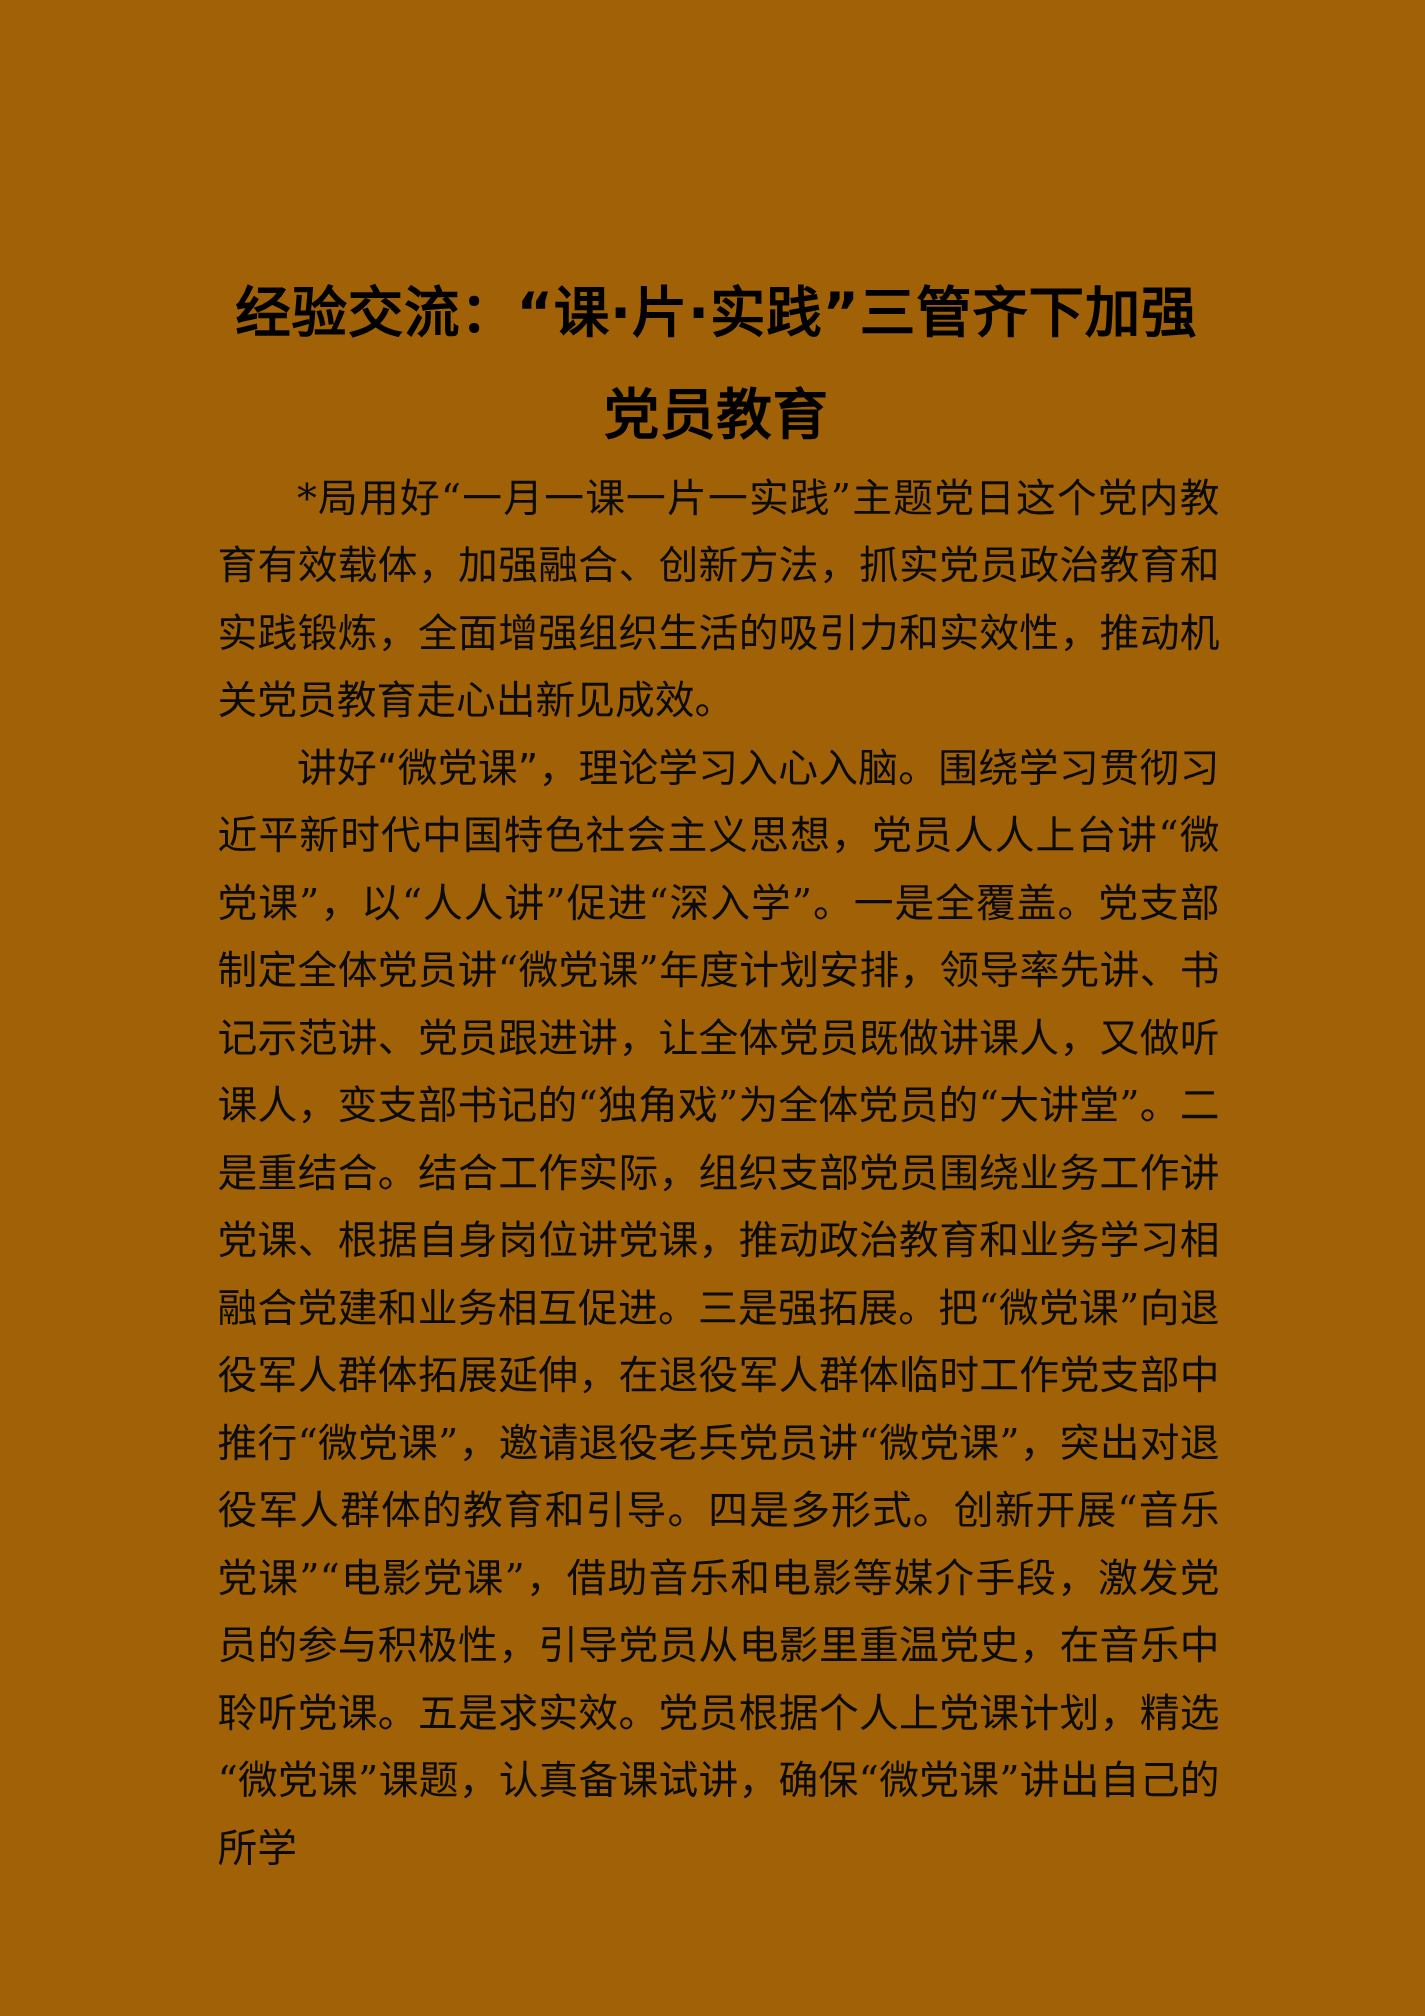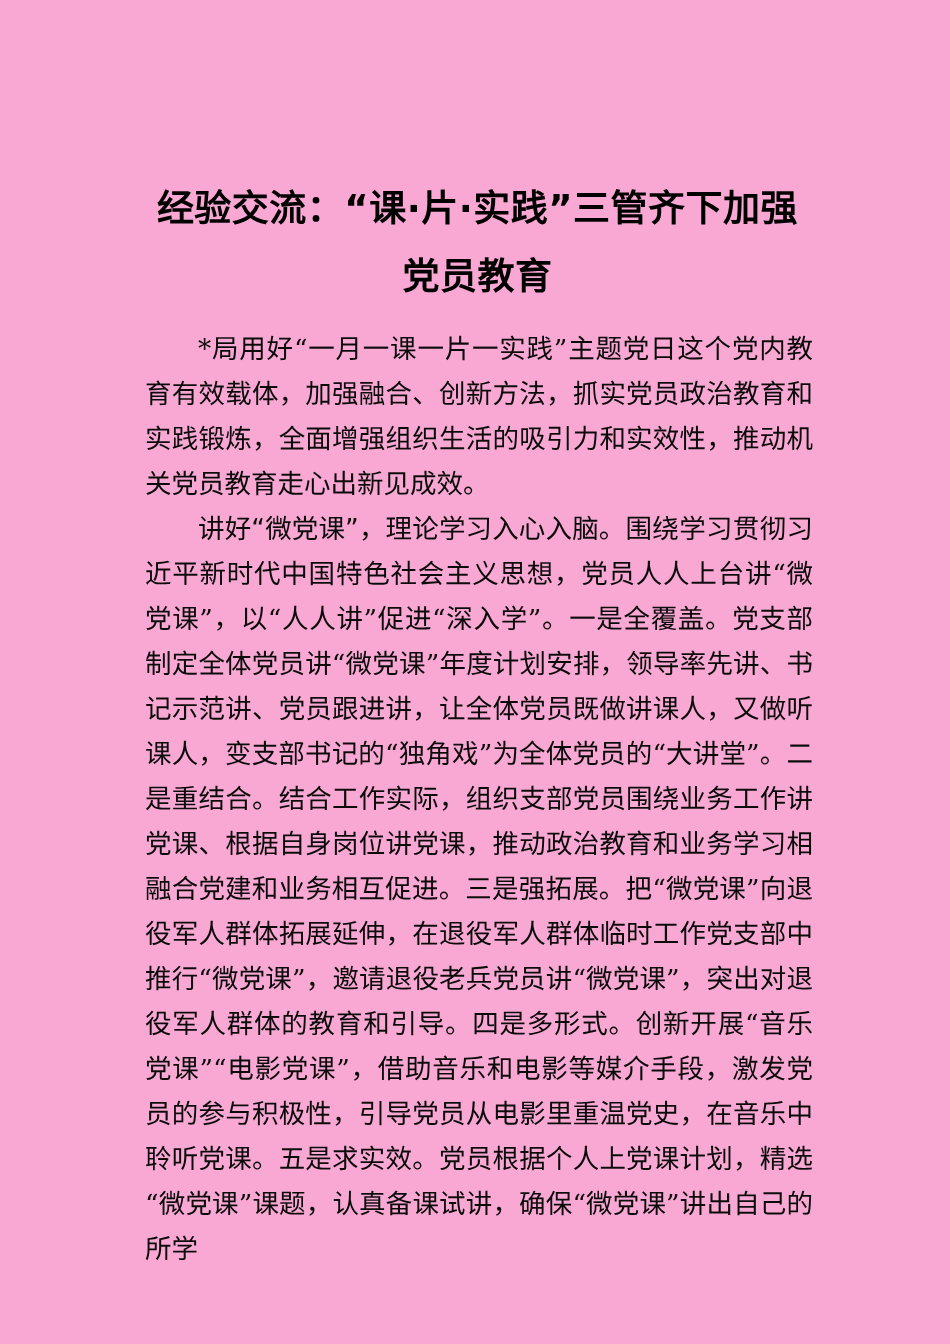--- a/index.html
+++ b/index.html
@@ -14,21 +14,21 @@
     overflow: hidden;
     font-family: "DejaVu Serif", "Liberation Serif", serif;
     color: #000000;
     -webkit-font-smoothing: antialiased;
   }
 
   .page {
     position: relative;
     width: 950px;
     height: 1344px;
-    background: #f9a8d4;
+    background: #a16207;
     box-sizing: border-box;
   }
 
   
   .doc-title {
     position: absolute;
     left: 145px;
     top: 150px;
     width: 665px;
     text-align: center;
@@ -38,21 +38,21 @@
     line-height: 68px;
     letter-spacing: 0.5px;
     color: #000000;
     white-space: normal;
   }
 
   
   .doc-body {
     position: absolute;
     left: 145px;
-    top: 326px;
+    top: 310px;
     width: 668px;
   }
 
   .para {
     margin: 0 0 0 0;
     font-size: 26.5px;
     line-height: 45px;
     text-align: justify;
     text-justify: inter-character;
     text-align-last: left;

